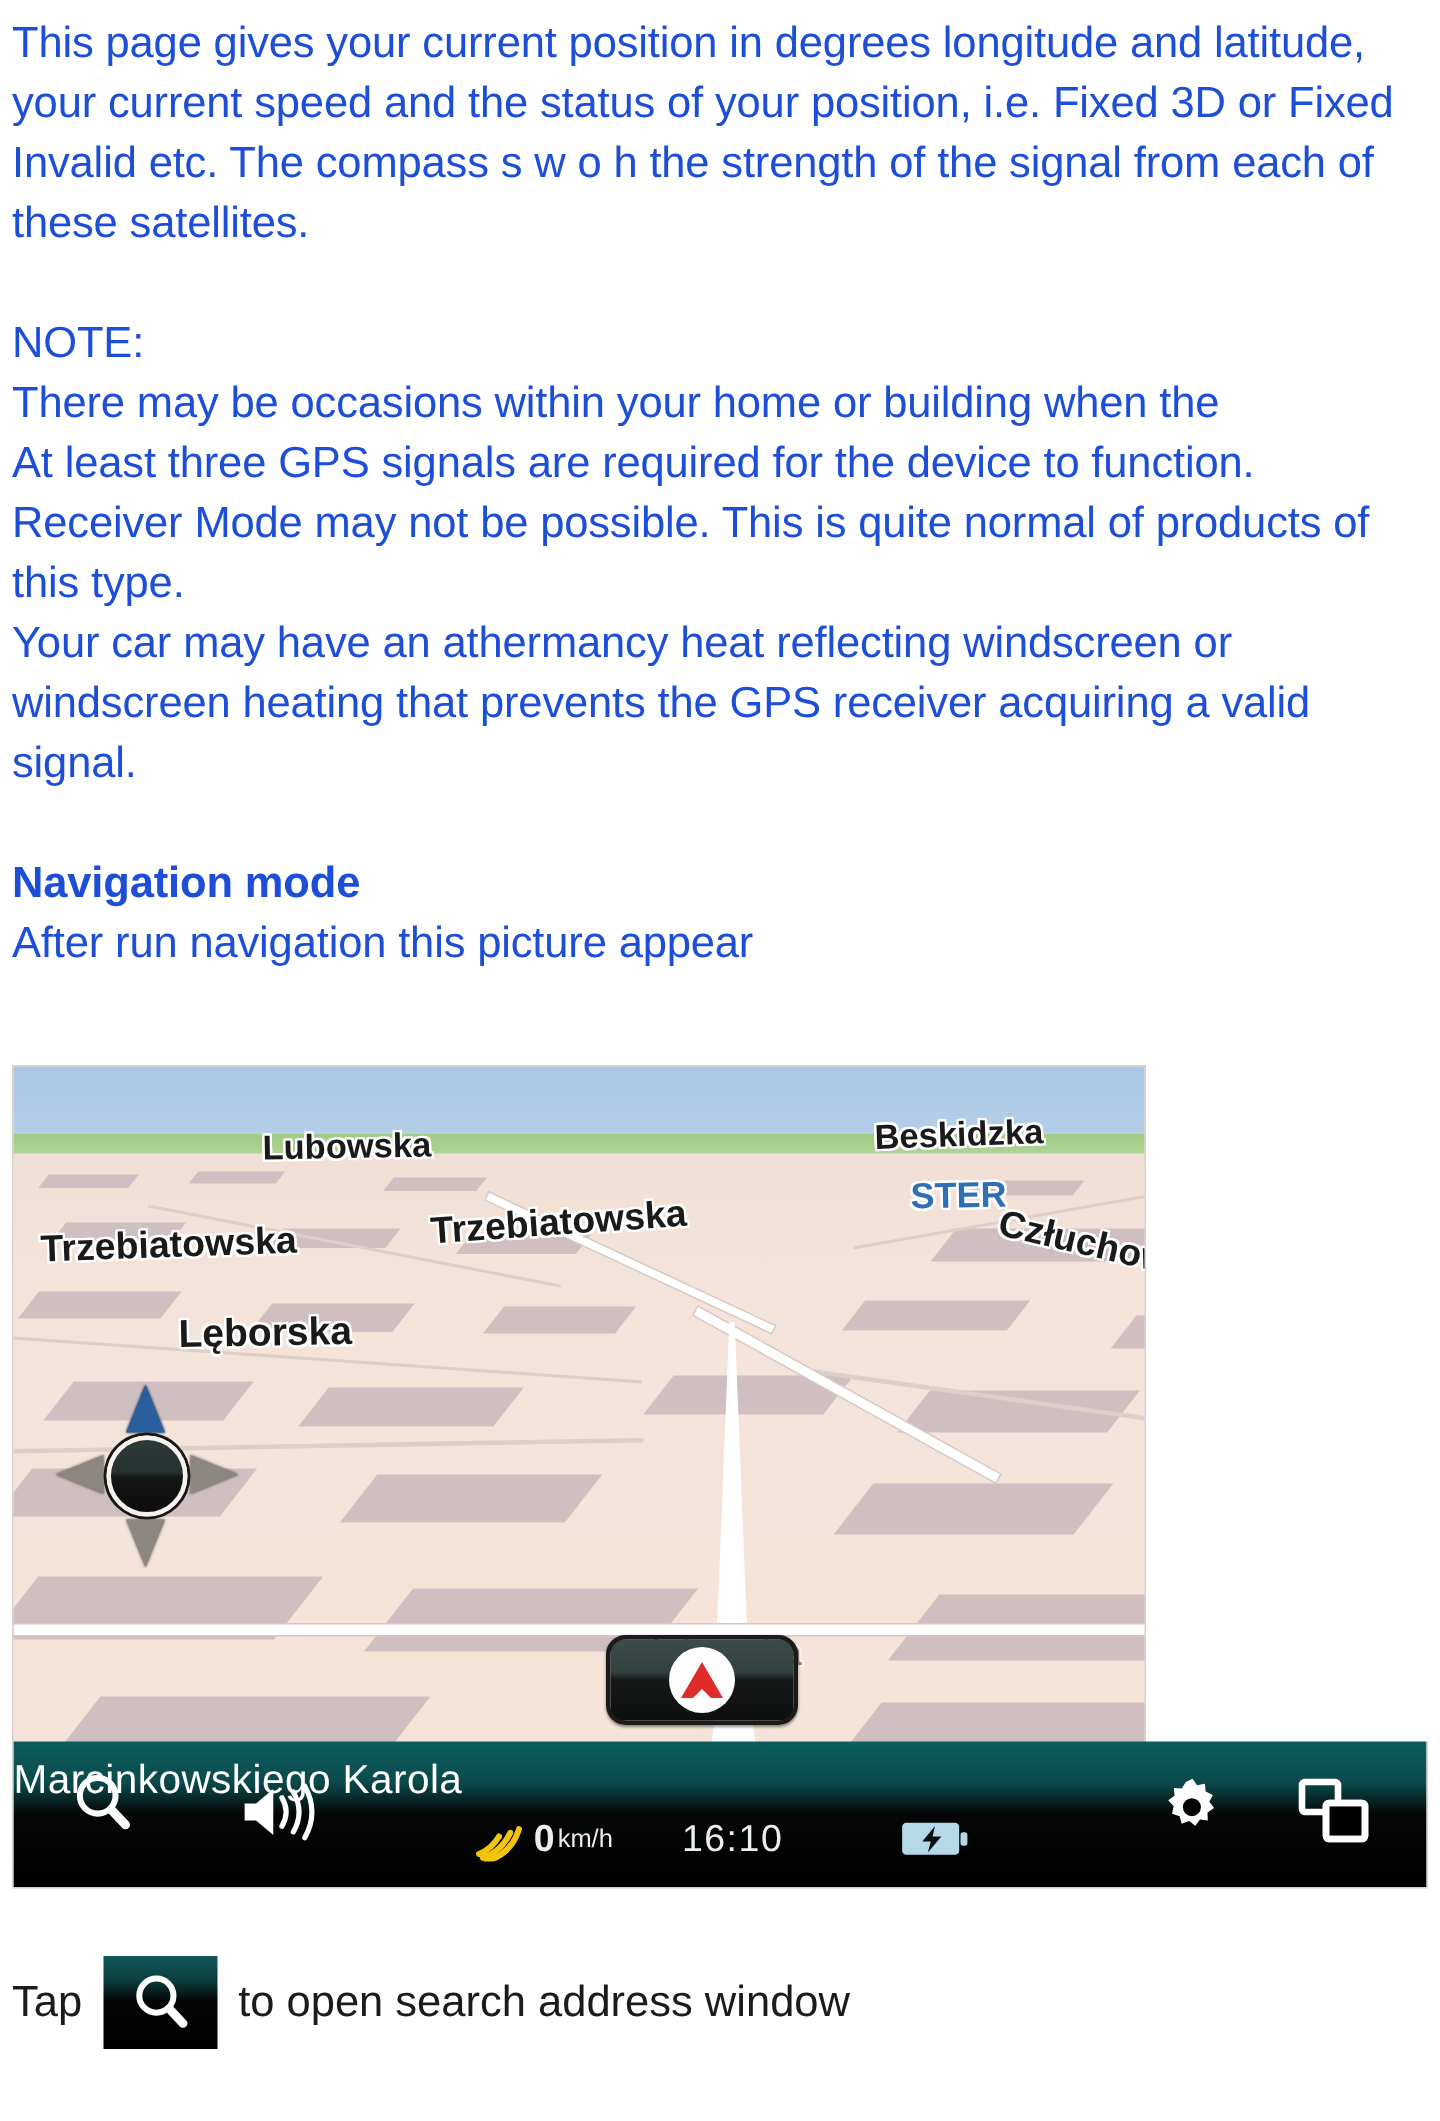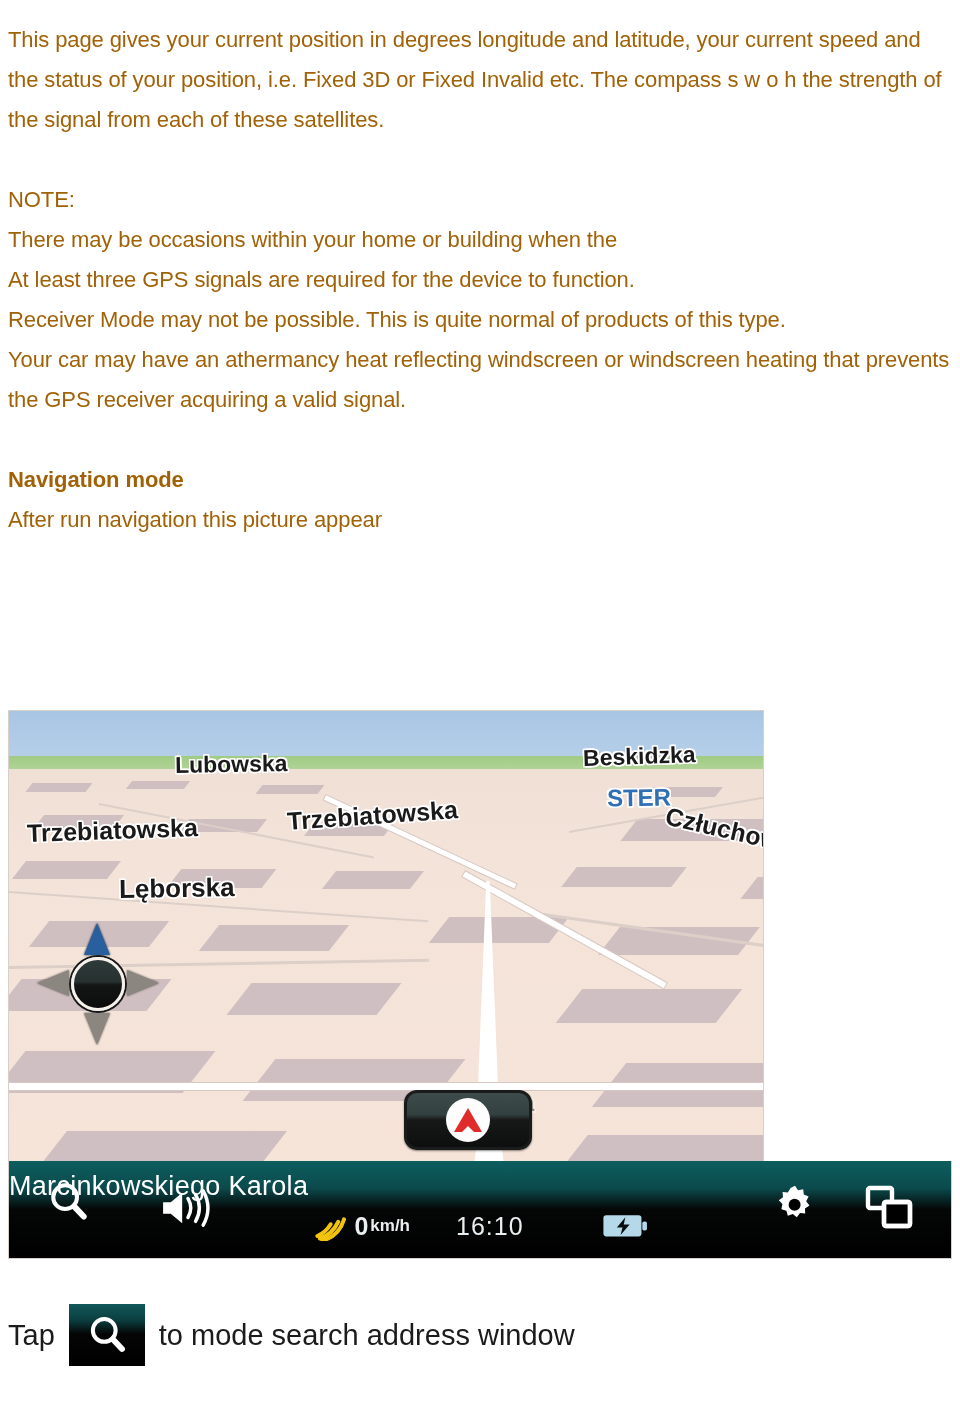--- a/index.html
+++ b/index.html
@@ -17,24 +17,24 @@
     background: #ffffff;
     overflow: hidden;
   }
 
   
   .doc-text {
     position: absolute;
     left: 8px;
     top: 0px;
     width: 944px;
-    padding-top: 20px;
-    font-size: 22px;
+    padding-top: 9px;
+    font-size: 29px;
     line-height: 40px;
-    color: #a16207;
+    color: #1d4ed8;
     font-family: "Liberation Sans", sans-serif;
     letter-spacing: -0.1px;
   }
   .para { margin: 0; }
   .para.p1 { margin-bottom: 0px; }
   .blank-line { height: 40px; }
   .heading-bold { font-weight: bold; }
   .tight { margin: 0; }
 
   
@@ -210,21 +210,21 @@
     left: 0; right: 0; top: 50px;
     display: flex;
     align-items: center;
     justify-content: center;
     gap: 0px;
     font-size: 25px;
     color: #d9dee0;
   }
   .gps-bars { margin-right: 8px; display:flex; align-items:flex-end; }
   .speed-val { font-weight: bold; color: #e9eef0; }
-  .speed-unit { font-size: 17px; font-weight: bold; margin-left: 2px; color:#e9eef0;}
+  .speed-unit { font-size: 17px; font-weight: normal; margin-left: 2px; color:#e9eef0;}
   .clock { margin-left: 46px; color: #e9eef0; font-weight: normal; letter-spacing: 1px; }
   .battery { margin-left: 78px; display: flex; align-items: center; }
 
   
   .tap-line {
     position: absolute;
     left: 8px;
     top: 1300px;
     width: 944px;
     height: 70px;
@@ -392,16 +392,16 @@
   </div>
 
   <div class="tap-line">
     <span>Tap</span>
     <span class="tap-icon-box">
       <svg width="44" height="46" viewBox="0 0 24 24" fill="none" stroke="#ffffff" stroke-width="2.2">
         <circle cx="10.5" cy="9.5" r="6.2"></circle>
         <line x1="15.2" y1="14.3" x2="20.2" y2="19.6" stroke-width="3.2" stroke-linecap="round"></line>
       </svg>
     </span>
-    <span>to mode search address window</span>
+    <span>to open search address window</span>
   </div>
 
 </div>
 
 </body></html>

